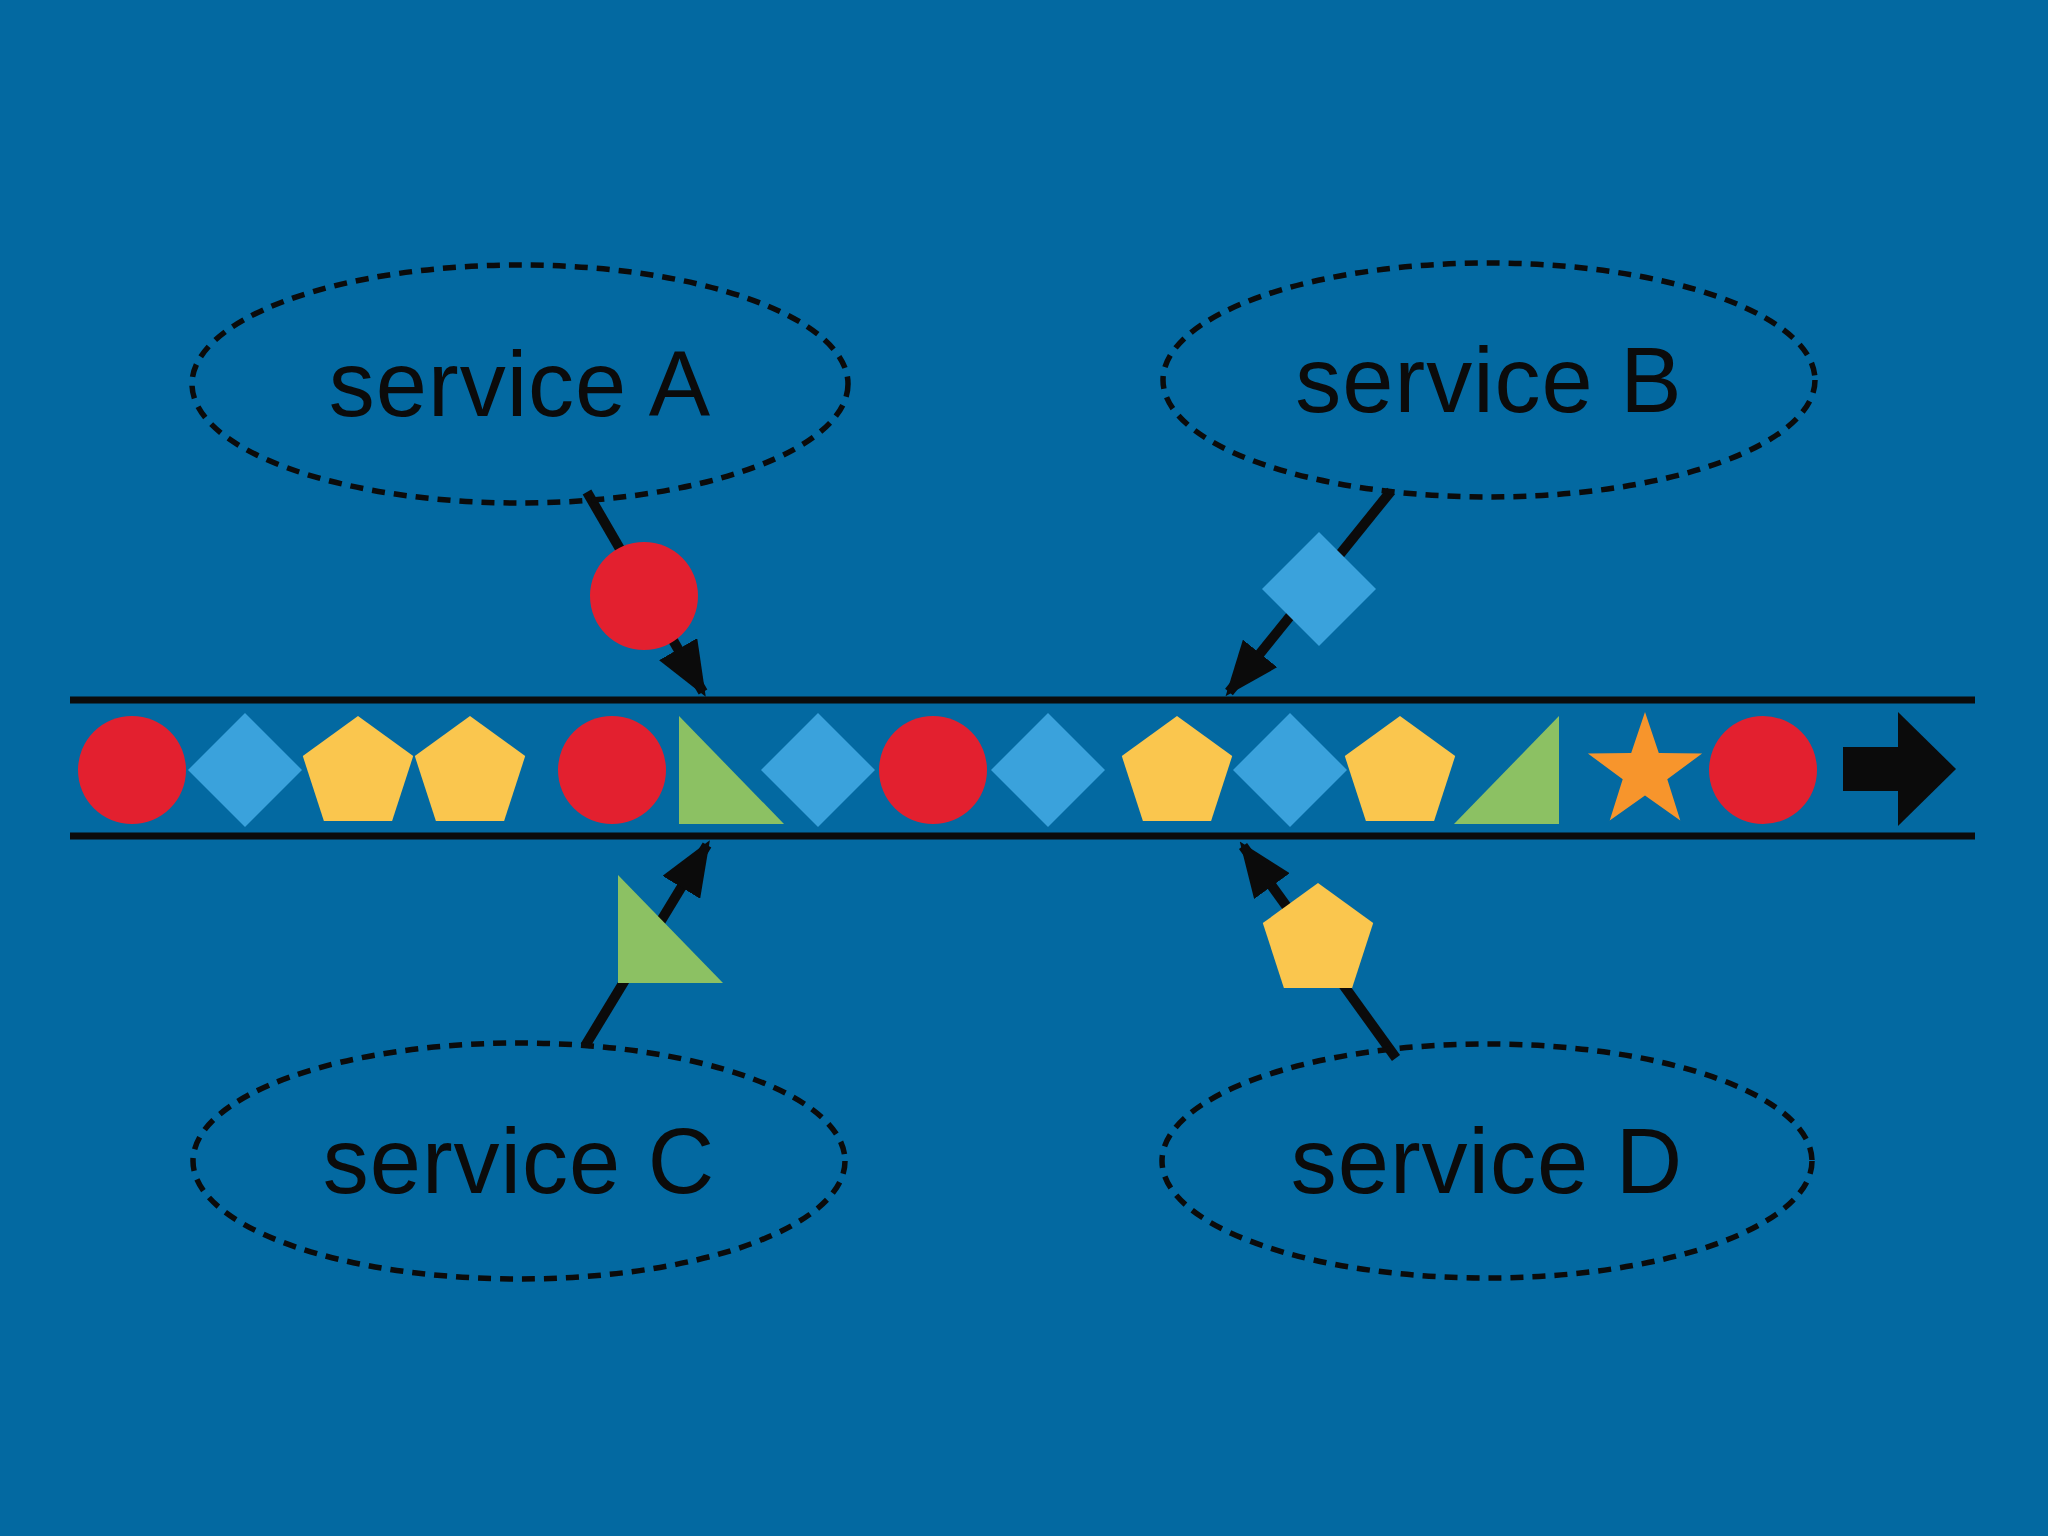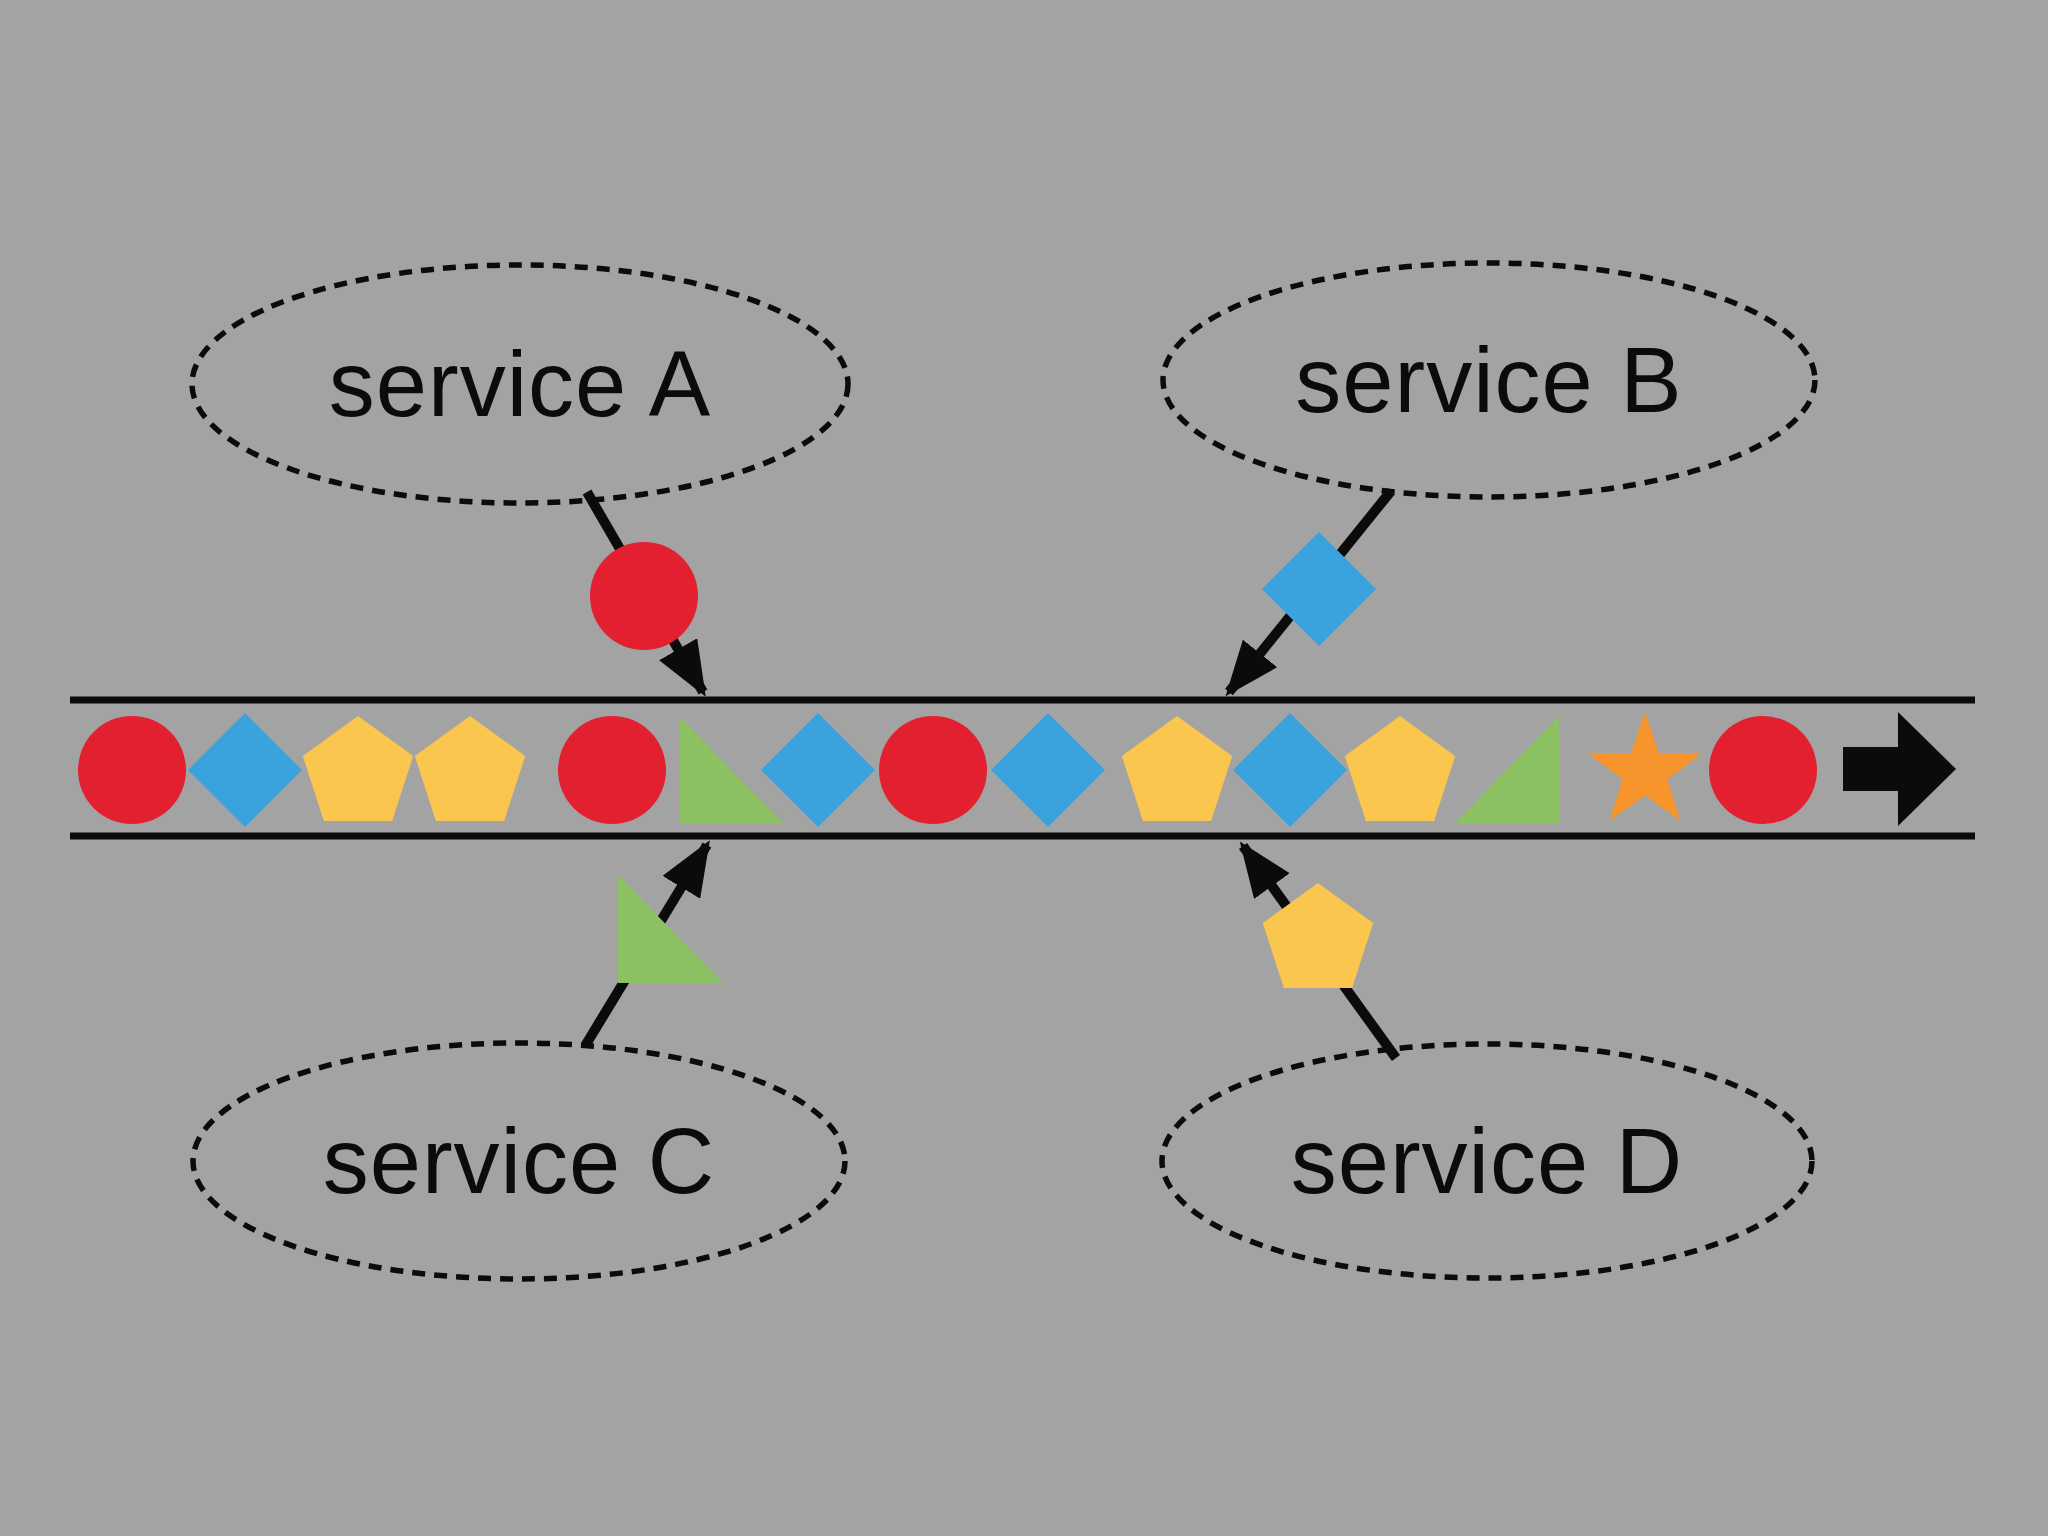--- a/index.html
+++ b/index.html
@@ -1,16 +1,16 @@
 <!DOCTYPE html>
 <html><head>
 <meta charset="utf-8">
 <style>
   html,body{margin:0;padding:0;background:#ffffff;}
-  .stage{position:relative;width:2048px;height:1536px;background:#a3a3a3;overflow:hidden;}
+  .stage{position:relative;width:2048px;height:1536px;background:#0369a1;overflow:hidden;}
   svg{display:block;width:100%;height:100%;}
   .service-label{
     font-family:"Liberation Sans","DejaVu Sans",sans-serif;
     font-size:92px;
     letter-spacing:1px;
     text-anchor:middle;
   }
 </style>
 </head>
 <body>

